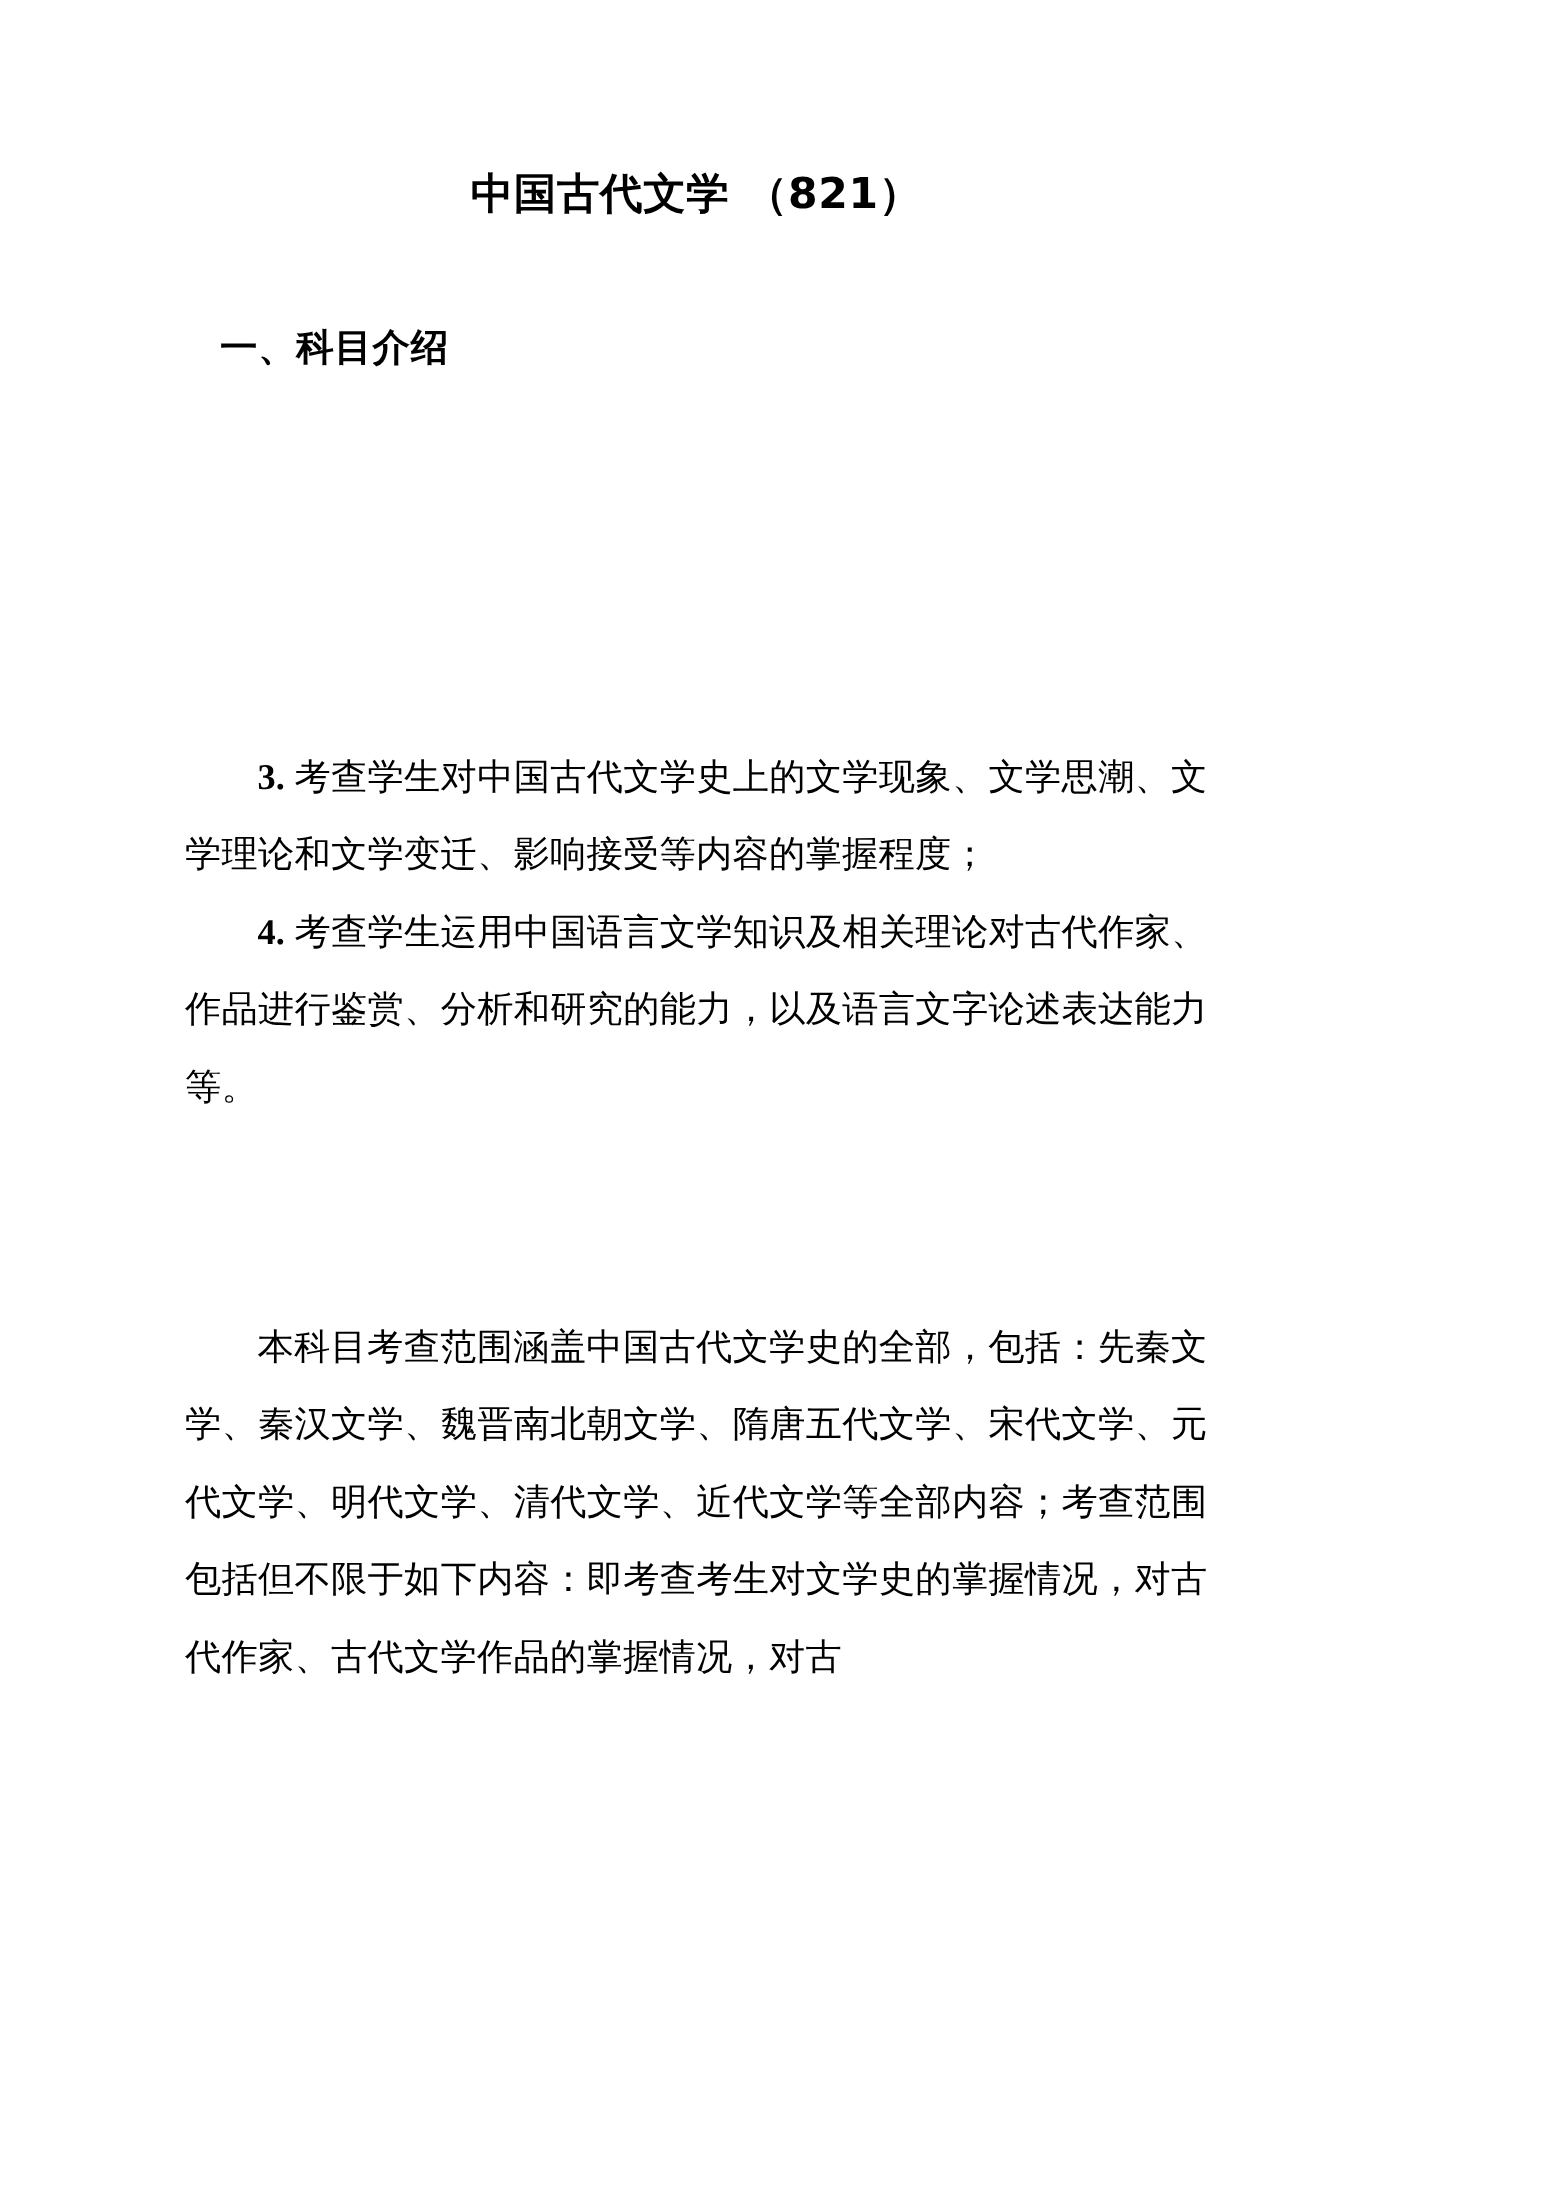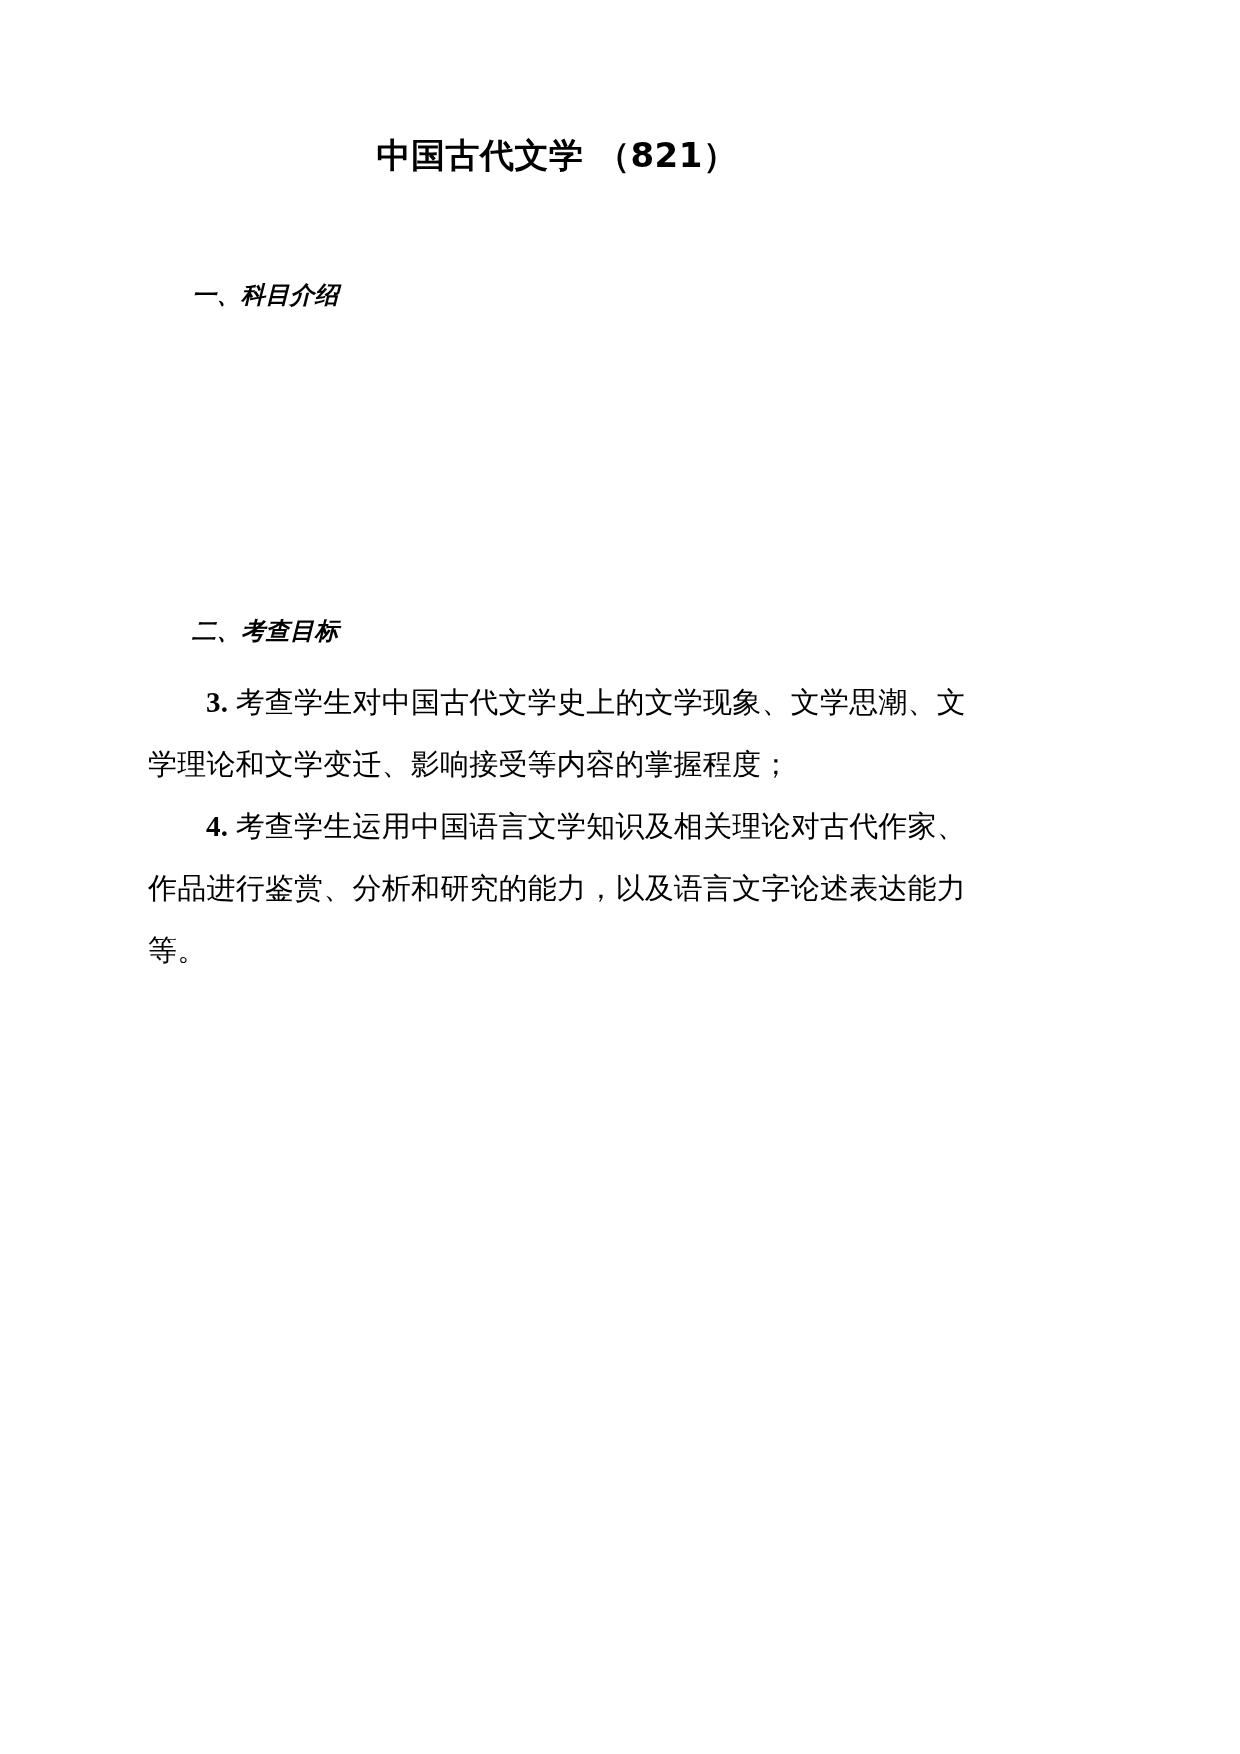--- a/index.html
+++ b/index.html
@@ -46,27 +46,26 @@
     font-size: 34px;
     line-height: 46px;
     letter-spacing: 0.5px;
     white-space: pre;
   }
 
   
   .heading {
     font-family: "DejaVu Sans", "Liberation Sans", sans-serif;
     font-weight: bold;
-    font-size: 24px;
+    font-size: 30px;
     line-height: 48px;
     letter-spacing: 0.5px;
-    margin: 16px;
+    margin: 0;
     padding: 0 0 0 28px;
     white-space: pre;
-    font-style: italic;
   }
 
   
   .para {
     font-family: "Liberation Serif", "DejaVu Serif", serif;
     font-size: 29px;
     line-height: 62px;
     margin: 0;
     padding: 0;
     text-align: justify;
@@ -92,32 +91,32 @@
 <div class="page">
   <div class="content">
 
     <h1 class="doc-title">中国古代文学 （821）</h1>
 
     <div class="block-sec1">
       <h2 class="heading">一、科目介绍</h2>
     </div>
 
     <div class="block-sec2">
-      <h2 class="heading">二、考查目标</h2>
 
 
 
       <p class="para">
         <span class="num">3.</span>
         <span>考查学生对中国古代文学史上的文学现象、文学思潮、文学理论和文学变迁、影响接受等内容的掌握程度；</span>
       </p>
 
       <p class="para">
         <span class="num">4.</span>
         <span>考查学生运用中国语言文学知识及相关理论对古代作家、作品进行鉴赏、分析和研究的能力，以及语言文字论述表达能力等。</span>
       </p>
     </div>
 
     <div class="block-sec3">
+      <p class="para">本科目考查范围涵盖中国古代文学史的全部，包括：先秦文学、秦汉文学、魏晋南北朝文学、隋唐五代文学、宋代文学、元代文学、明代文学、清代文学、近代文学等全部内容；考查范围包括但不限于如下内容：即考查考生对文学史的掌握情况，对古代作家、古代文学作品的掌握情况，对古</p>
     </div>
 
   </div>
 </div>
 
 </body></html>

